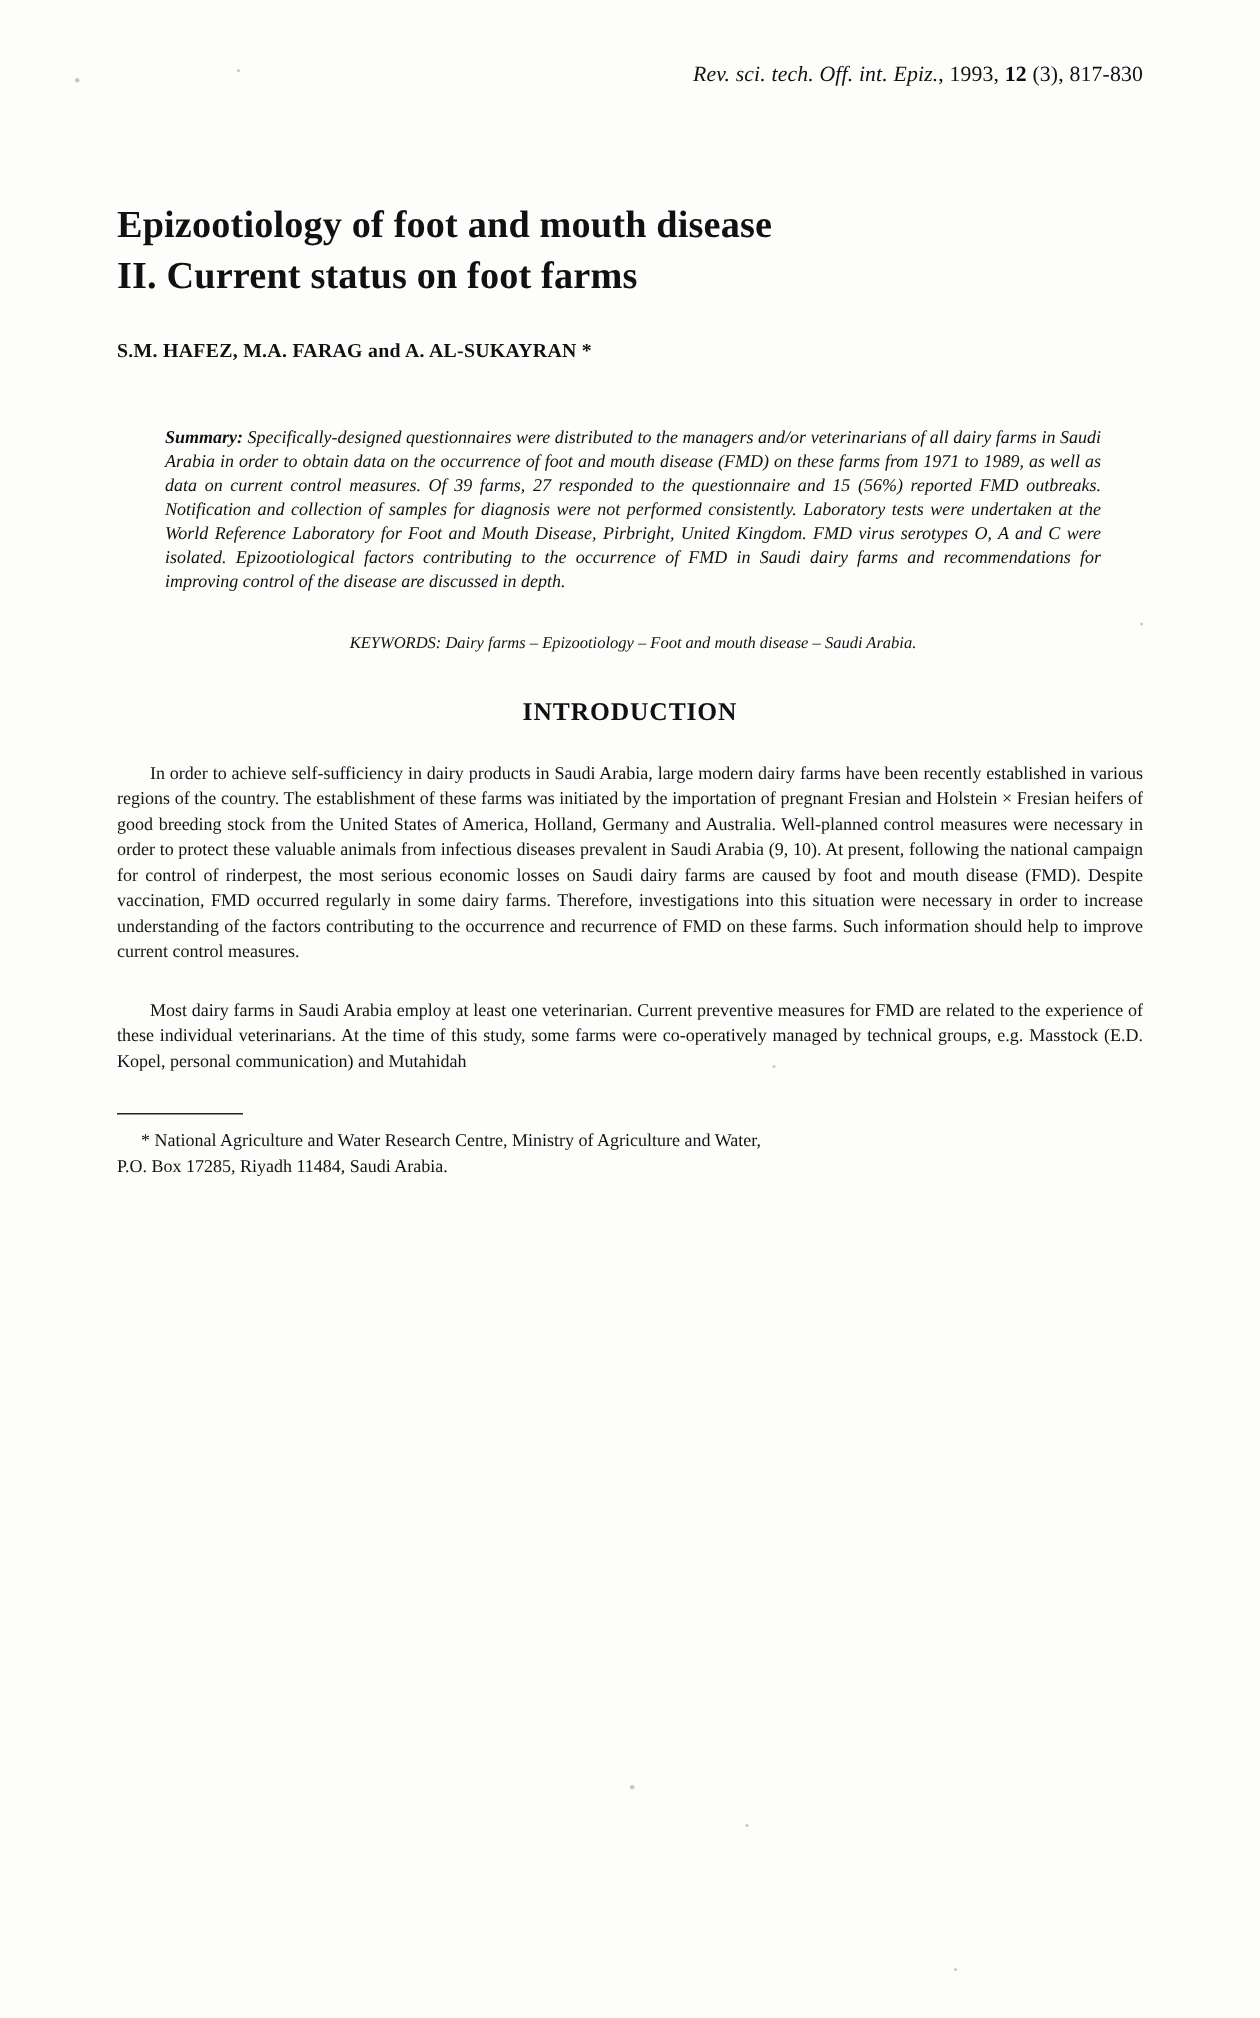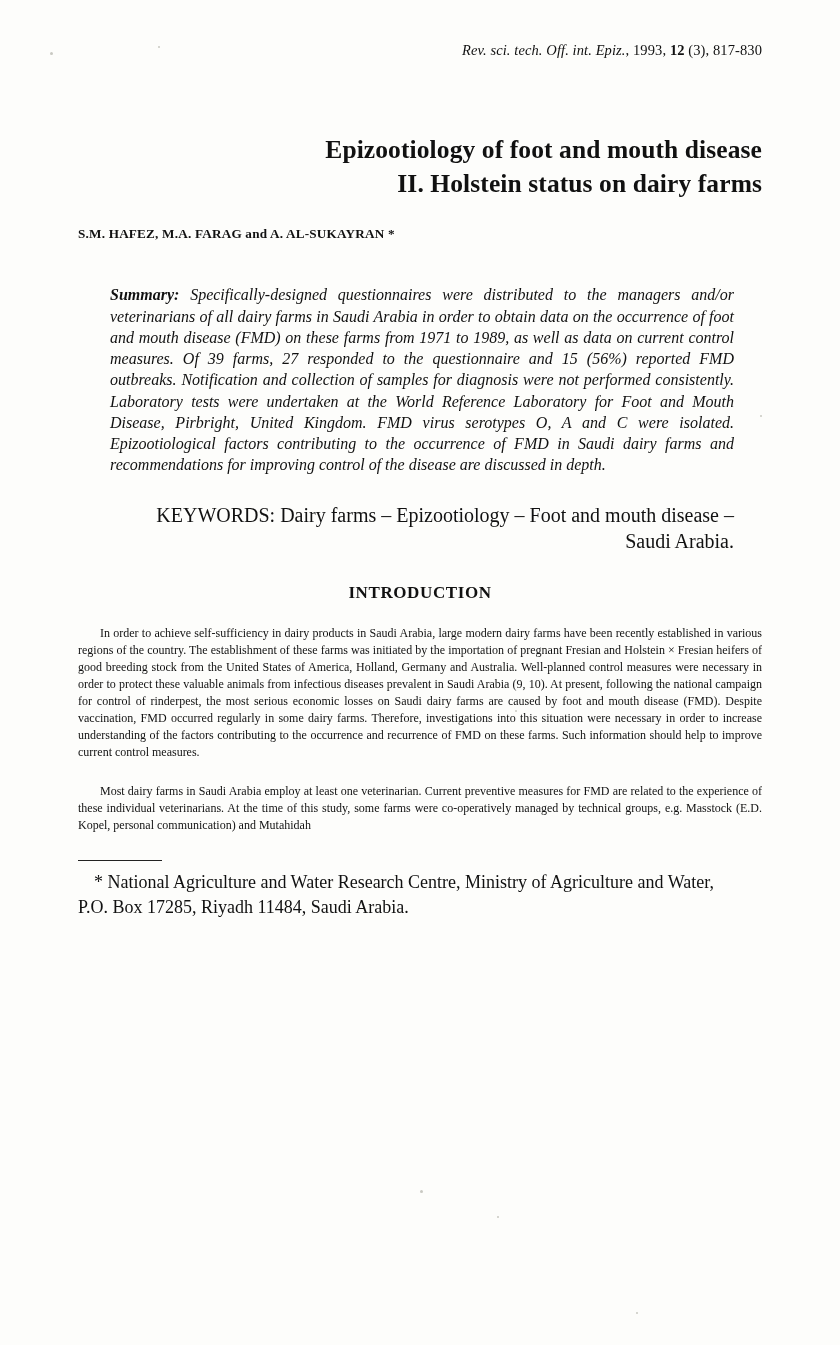--- a/index.html
+++ b/index.html
@@ -34,54 +34,55 @@
   .journal-ref .upright {
     font-style: normal;
   }
   .journal-ref .vol {
     font-style: normal;
     font-weight: bold;
   }
 
   .title {
     margin-top: 74px;
-    text-align: right;
+    text-align: left;
     font-size: 25.5px;
     font-weight: bold;
     line-height: 1.32;
     letter-spacing: 0.1px;
   }
   .title .line {
     display: block;
   }
 
   .authors {
     margin-top: 26px;
     text-align: left;
     font-size: 13.2px;
     font-weight: bold;
     letter-spacing: 0.2px;
   }
 
   .summary {
     margin: 42px 28px 0 32px;
-    font-size: 16px;
+    font-size: 12px;
     font-style: italic;
     line-height: 1.33;
     text-align: justify;
   }
   .summary .lead {
     font-weight: bold;
   }
 
   .keywords {
     margin: 26px 28px 0 32px;
-    font-size: 20px;
+    font-size: 11px;
     line-height: 1.33;
-    text-align: right;
+    text-align: center;
+    font-style: italic;
   }
 
   .section-head {
     margin-top: 28px;
     text-align: center;
     font-size: 17px;
     font-weight: bold;
     letter-spacing: 0.6px;
   }
 
@@ -94,21 +95,21 @@
   }
 
   .footnote-rule {
     margin-top: 26px;
     width: 84px;
     height: 1px;
     background: #222;
   }
   .footnote {
     margin-top: 9px;
-    font-size: 18px;
+    font-size: 12px;
     line-height: 1.38;
     text-align: left;
   }
   .footnote .indent {
     padding-left: 16px;
   }
 
   
   .speck {
     position: absolute;
@@ -119,21 +120,21 @@
 </head>
 <body>
 
 <div class="page">
   <div class="content">
 
     <div class="journal-ref"><span>Rev. sci. tech. Off. int. Epiz.</span><span class="upright">, 1993, </span><span class="vol">12</span><span class="upright"> (3), 817-830</span></div>
 
     <h1 class="title">
       <span class="line">Epizootiology of foot and mouth disease</span>
-      <span class="line">II. Holstein status on dairy farms</span>
+      <span class="line">II. Current status on foot farms</span>
     </h1>
 
     <div class="authors">S.M. HAFEZ, M.A. FARAG and A. AL-SUKAYRAN *</div>
 
     <div class="summary"><span class="lead">Summary:</span><span> Specifically-designed questionnaires were distributed to the managers and/or veterinarians of all dairy farms in Saudi Arabia in order to obtain data on the occurrence of foot and mouth disease (FMD) on these farms from 1971 to 1989, as well as data on current control measures. Of 39 farms, 27 responded to the questionnaire and 15 (56%) reported FMD outbreaks. Notification and collection of samples for diagnosis were not performed consistently. Laboratory tests were undertaken at the World Reference Laboratory for Foot and Mouth Disease, Pirbright, United Kingdom. FMD virus serotypes O, A and C were isolated. Epizootiological factors contributing to the occurrence of FMD in Saudi dairy farms and recommendations for improving control of the disease are discussed in depth.</span></div>
 
     <div class="keywords">KEYWORDS: Dairy farms – Epizootiology – Foot and mouth disease – Saudi Arabia.</div>
 
     <h2 class="section-head">INTRODUCTION</h2>
 

